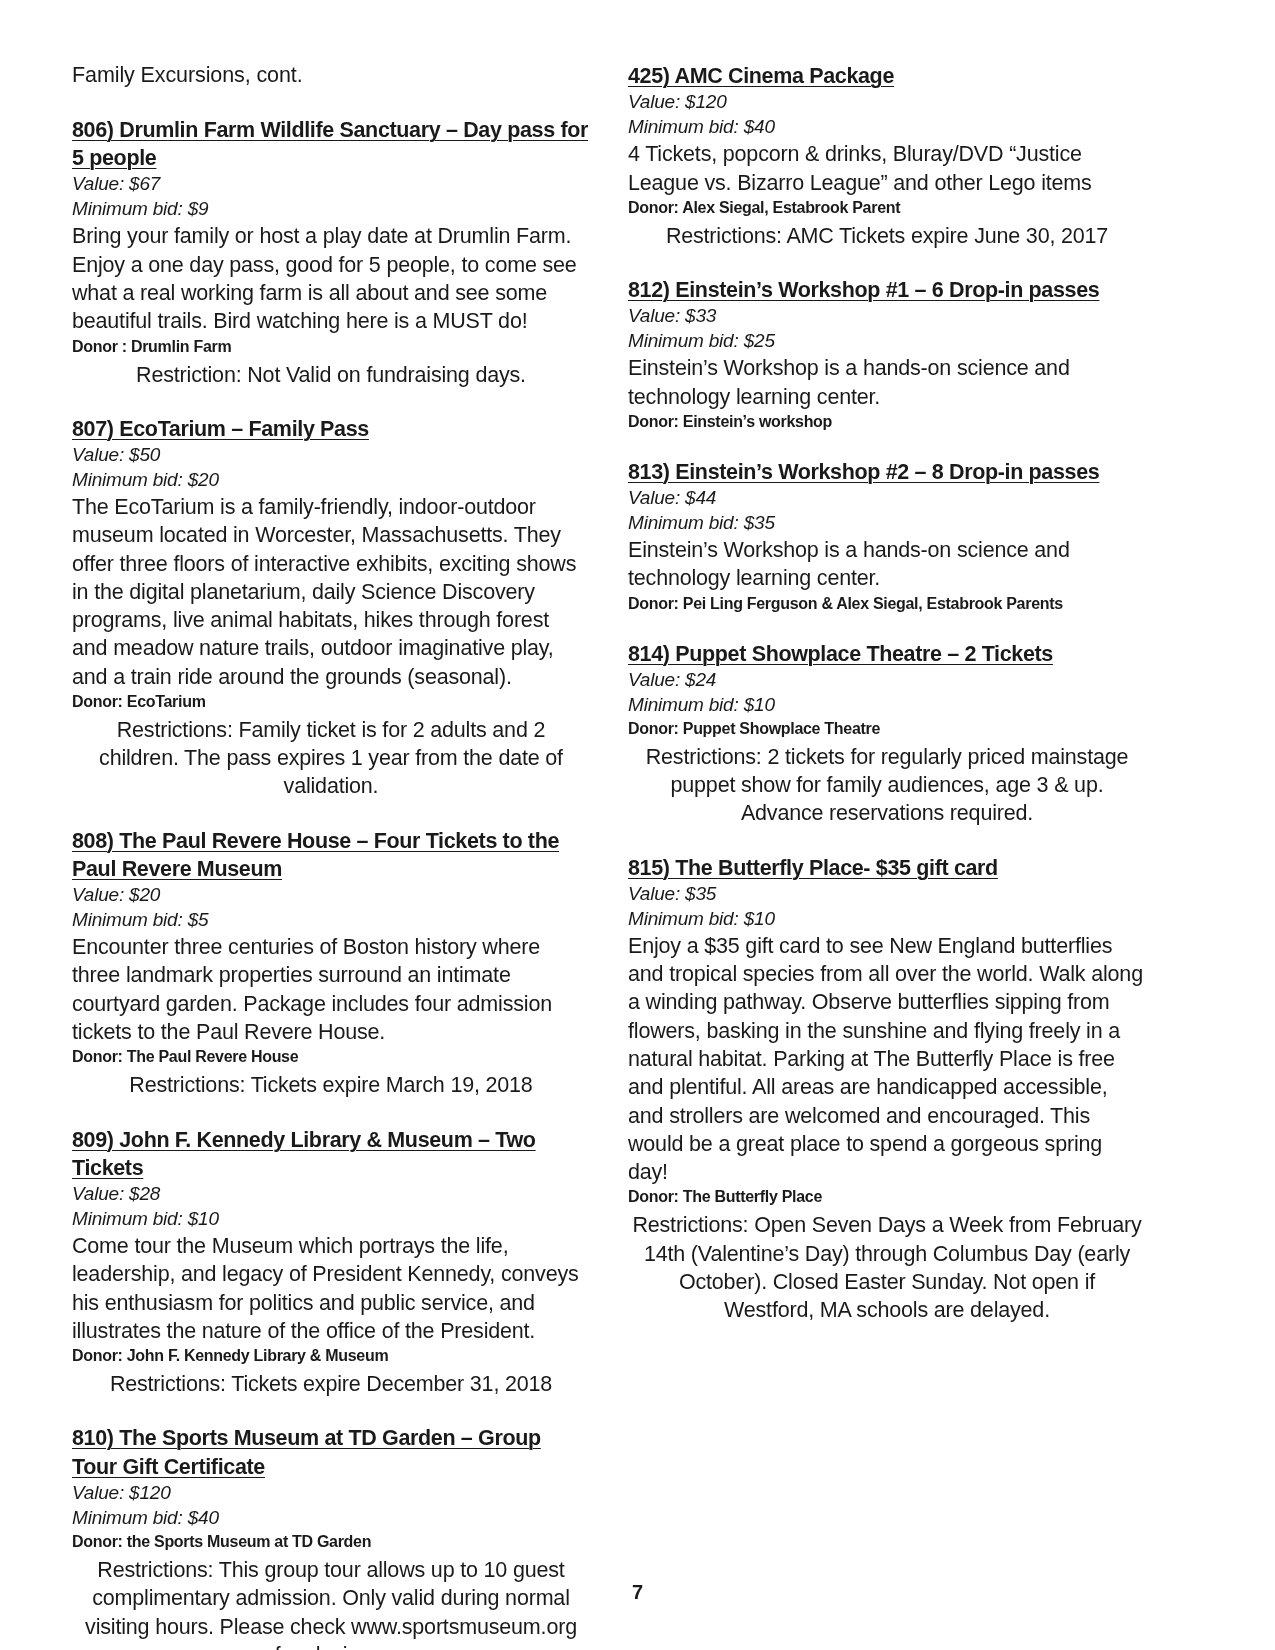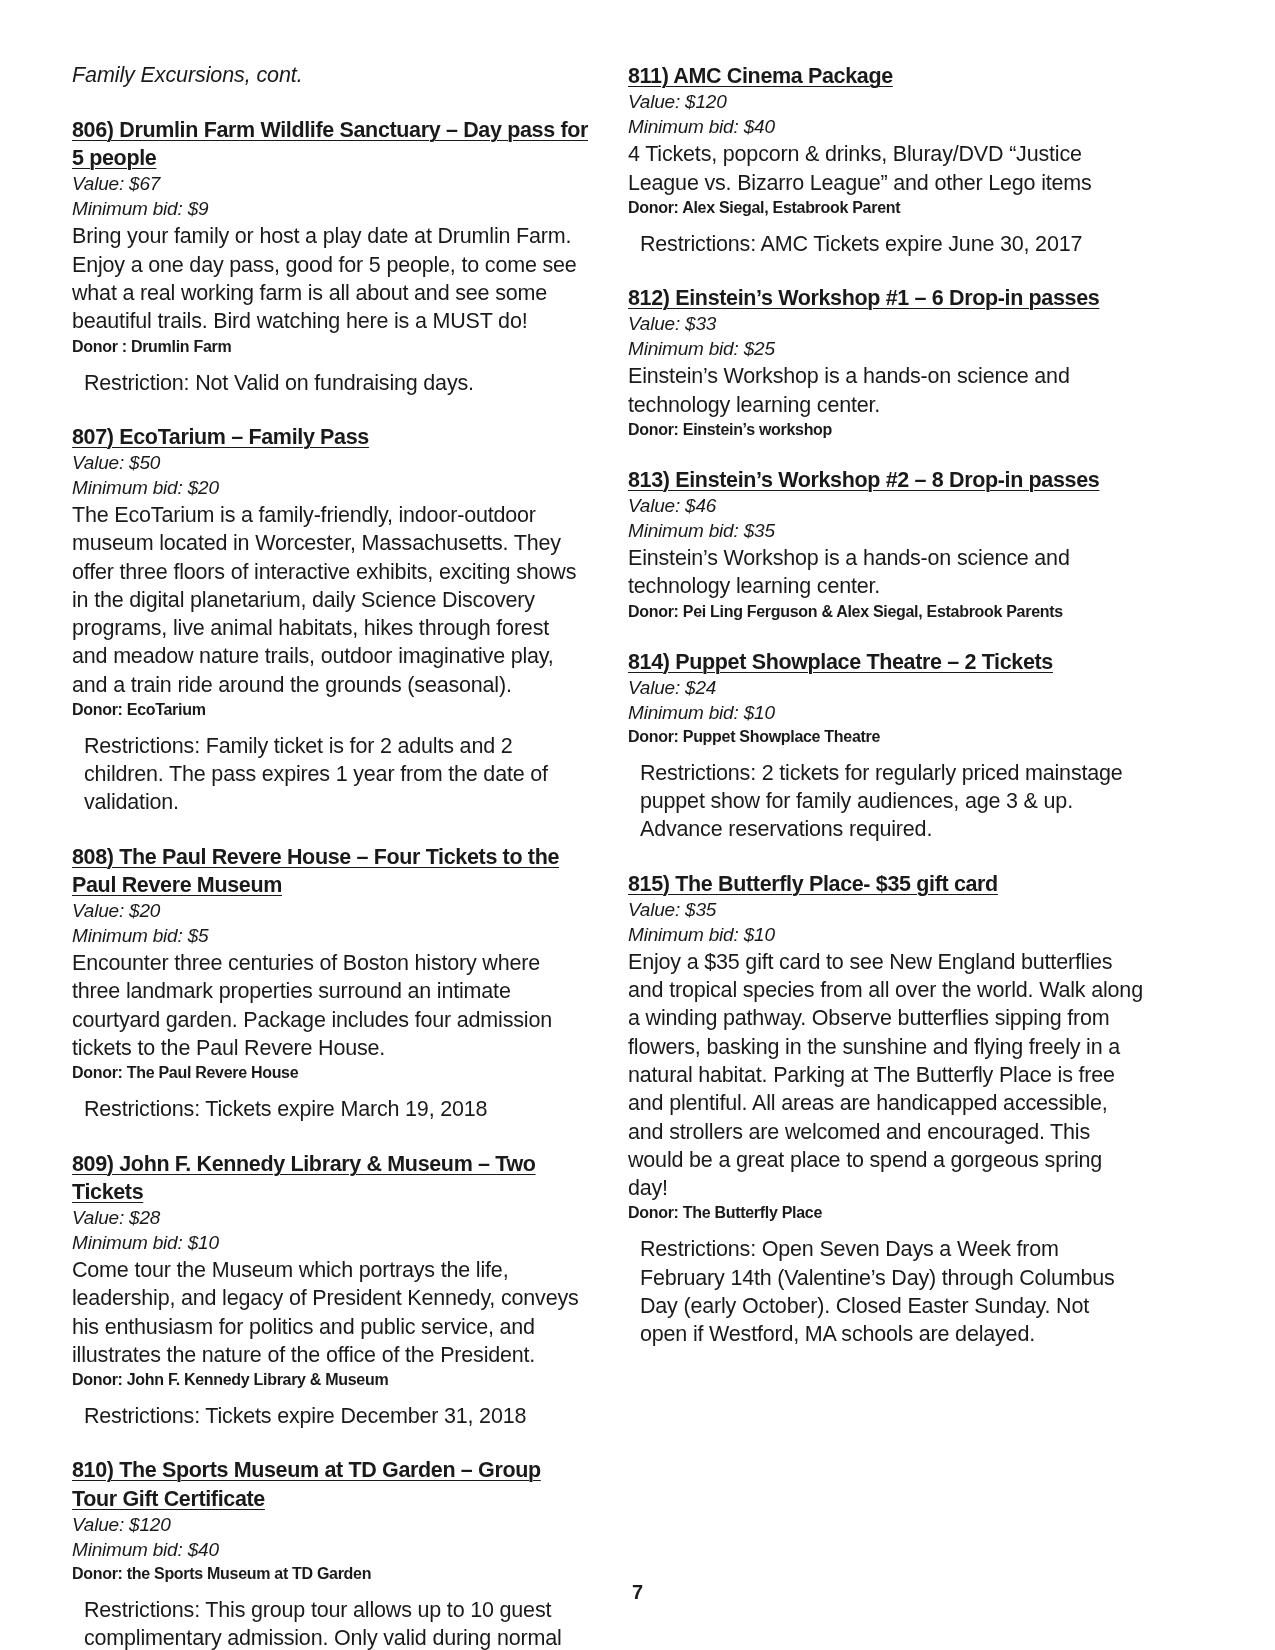--- a/index.html
+++ b/index.html
@@ -31,21 +31,20 @@
     gap: 38px;
     height: 1500px;
   }
 
   .column {
     width: 518px;
     flex: 0 0 518px;
   }
 
   .section-continued {
-    font-style: italic;
     font-size: 21.5px;
     line-height: 1.30;
     margin: 0 0 26px 0;
     letter-spacing: -0.1px;
   }
 
   .lot {
     margin: 0 0 26px 0;
   }
 
@@ -82,22 +81,23 @@
     font-weight: bold;
     font-size: 16px;
     line-height: 1.315;
     margin: 0;
     letter-spacing: -0.3px;
   }
 
   .lot-restriction {
     font-size: 21.5px;
     line-height: 1.315;
-    margin: 12px;
+    margin: 4px;
     letter-spacing: -0.18px;
+    text-align: center;
   }
 
   .lot-desc:empty,
   .lot-restriction:empty,
   .lot-donor:empty,
   .lot-value:empty,
   .lot-minbid:empty,
   .lot-title:empty {
     display: none;
   }
@@ -167,40 +167,40 @@
 
         <p class="lot-donor">Donor: the Sports Museum at TD Garden</p>
         <p class="lot-restriction">Restrictions: This group tour allows up to 10 guest complimentary admission. Only valid during normal visiting hours. Please check www.sportsmuseum.org for closings.</p>
       </div>
 
     </div>
 
     <div class="column">
 
       <div class="lot">
-        <p class="lot-title">811) AMC Cinema Package</p>
+        <p class="lot-title">425) AMC Cinema Package</p>
         <p class="lot-value">Value: $120</p>
         <p class="lot-minbid">Minimum bid: $40</p>
         <p class="lot-desc">4 Tickets, popcorn &amp; drinks, Bluray/DVD “Justice League vs. Bizarro League” and other Lego items</p>
         <p class="lot-donor">Donor: Alex Siegal, Estabrook Parent</p>
         <p class="lot-restriction">Restrictions: AMC Tickets expire June 30, 2017</p>
       </div>
 
       <div class="lot">
         <p class="lot-title">812) Einstein’s Workshop #1 – 6 Drop-in passes</p>
         <p class="lot-value">Value: $33</p>
         <p class="lot-minbid">Minimum bid: $25</p>
         <p class="lot-desc">Einstein’s Workshop is a hands-on science and technology learning center.</p>
         <p class="lot-donor">Donor: Einstein’s workshop</p>
 
       </div>
 
       <div class="lot">
         <p class="lot-title">813) Einstein’s Workshop #2 – 8 Drop-in passes</p>
-        <p class="lot-value">Value: $46</p>
+        <p class="lot-value">Value: $44</p>
         <p class="lot-minbid">Minimum bid: $35</p>
         <p class="lot-desc">Einstein’s Workshop is a hands-on science and technology learning center.</p>
         <p class="lot-donor">Donor: Pei Ling Ferguson &amp; Alex Siegal, Estabrook Parents</p>
 
       </div>
 
       <div class="lot">
         <p class="lot-title">814) Puppet Showplace Theatre – 2 Tickets</p>
         <p class="lot-value">Value: $24</p>
         <p class="lot-minbid">Minimum bid: $10</p>

